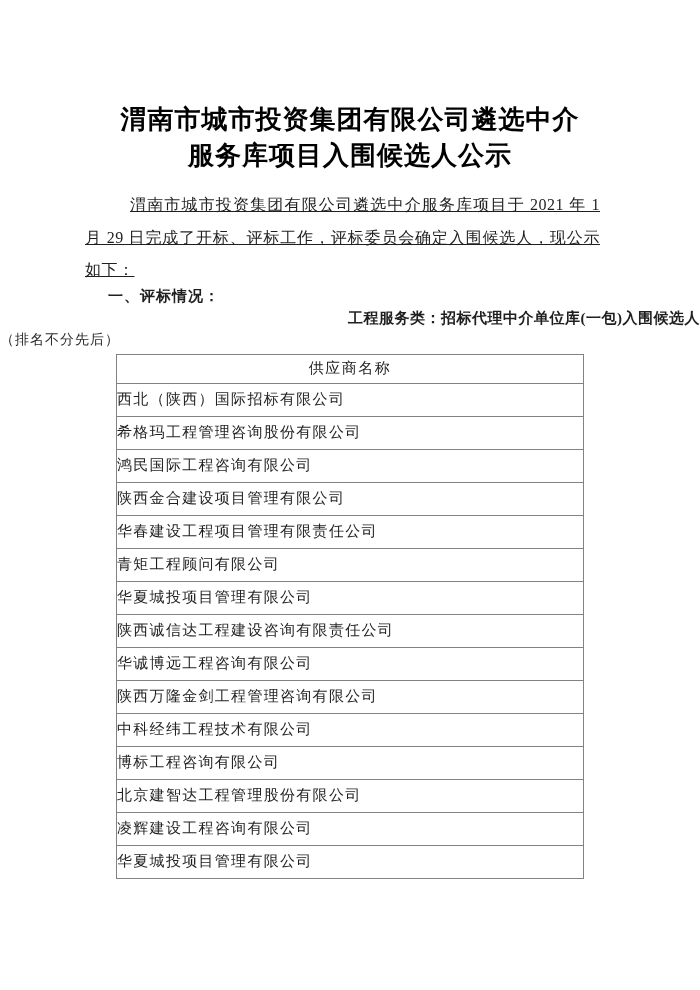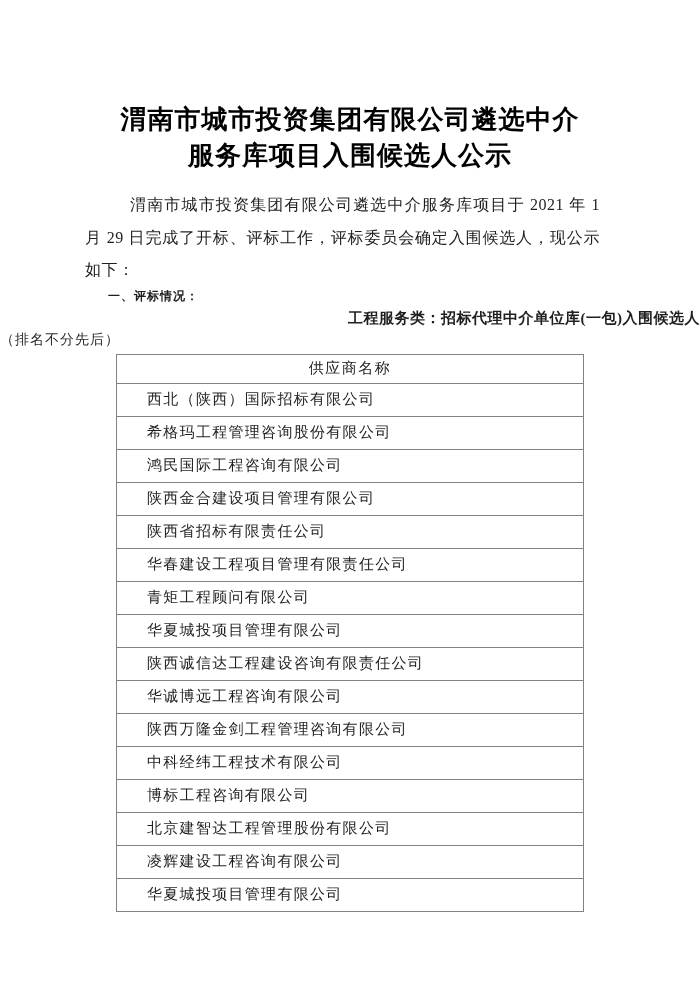--- a/index.html
+++ b/index.html
@@ -31,24 +31,25 @@
     letter-spacing:1px;
   }
   .title .title-line{display:block;}
   .intro{
     margin:15px 100px 0 85px;
     font-size:16px;
     line-height:32.5px;
     text-indent:45px;
     text-align:justify;
     letter-spacing:0.5px;
+    text-decoration:underline;
   }
   .section-heading{
     margin:-2px 0 0 108px;
-    font-size:12px;
+    font-size:15px;
     font-weight:700;
     line-height:22px;
     letter-spacing:1px;
   }
   .category-heading{
     text-align:right;
     font-size:15px;
     font-weight:700;
     line-height:22px;
     letter-spacing:0.5px;
@@ -72,21 +73,21 @@
     font-size:15px;
     letter-spacing:1.5px;
     text-align:center;
     padding:0;
   }
   table.supplier-table td{
     border:1px solid var(--border);
     height:33px;
     font-size:15px;
     letter-spacing:1.3px;
-    padding:0 4px 0 30px;
+    padding:0 4px 0 0;
     vertical-align:middle;
     white-space:nowrap;
     overflow:hidden;
     font-family:Liberation Mono, monospace;
   }
 </style>
 </head>
 <body>
 
 <div class="page">
@@ -117,23 +118,20 @@
         <tr>
           <td>希格玛工程管理咨询股份有限公司</td>
         </tr>
         <tr>
           <td>鸿民国际工程咨询有限公司</td>
         </tr>
         <tr>
           <td>陕西金合建设项目管理有限公司</td>
         </tr>
         <tr>
-          <td>陕西省招标有限责任公司</td>
-        </tr>
-        <tr>
           <td>华春建设工程项目管理有限责任公司</td>
         </tr>
         <tr>
           <td>青矩工程顾问有限公司</td>
         </tr>
         <tr>
           <td>华夏城投项目管理有限公司</td>
         </tr>
         <tr>
           <td>陕西诚信达工程建设咨询有限责任公司</td>

